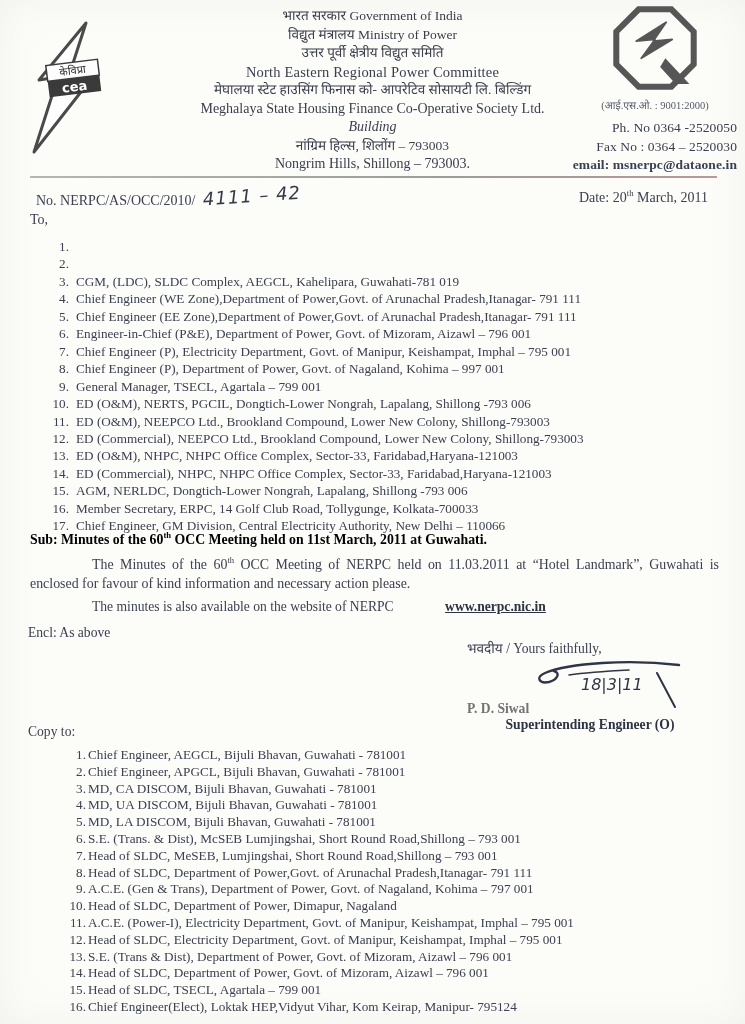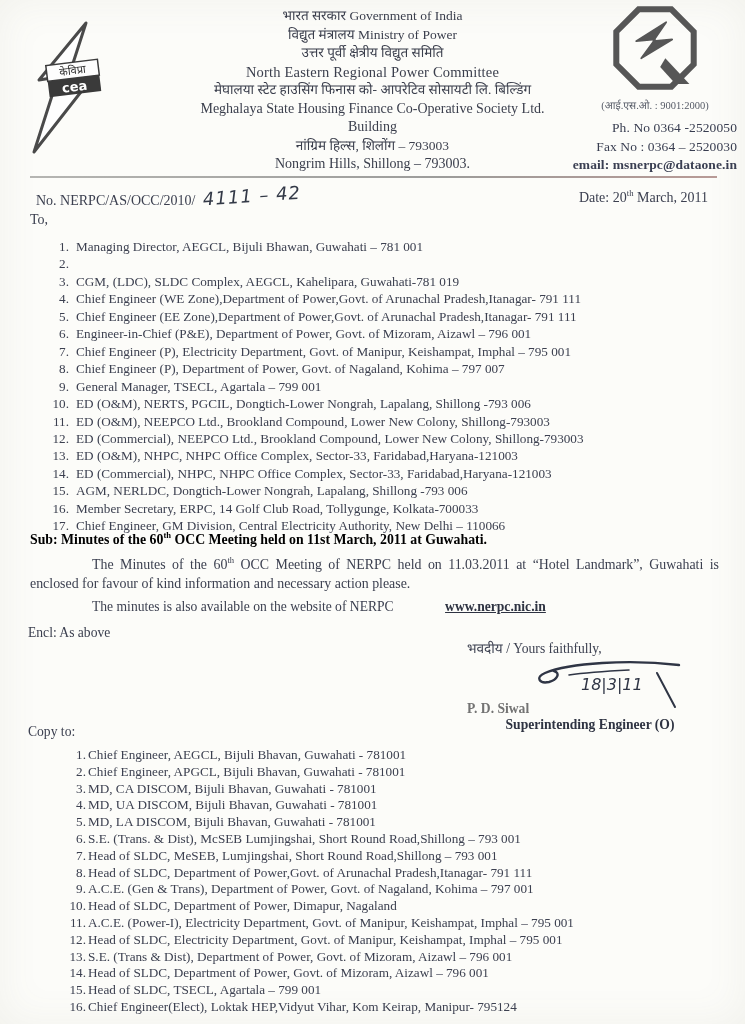--- a/index.html
+++ b/index.html
@@ -13,21 +13,21 @@
   }
 
   
   .header-center{
     position:absolute; top:7px; left:50%; transform:translateX(-50%);
     width:500px; text-align:center; line-height:18.5px; font-size:13.5px;
     color:#3a3e4c;
   }
   .header-center .l-en{ font-size:14px; }
   .header-center .l-org{ font-size:14.5px; letter-spacing:0.2px; }
-  .header-center .l-it{ }
+  .header-center .l-it{ font-style:italic; }
 
   .logo-left{ position:absolute; left:24px; top:20px; width:104px; height:136px; }
   .right-block{ position:absolute; top:4px; right:6px; width:168px; text-align:center; }
   .right-block .qlogo{ width:86px; height:88px; }
   .iso-label{ font-size:10.5px; color:#555a66; margin-top:2px; white-space:nowrap; }
   .contact{ text-align:right; font-size:13.5px; line-height:18.5px; margin-top:7px;
             color:#3a3f52; padding-right:2px; font-weight:bold; letter-spacing:0.1px;}
   .contact .c-line{ font-weight:normal; color:#383d50; }
 
   .rule{ position:absolute; top:176px; left:30px; width:687px; height:2px;
@@ -127,21 +127,20 @@
     <div>
       <span>Date: 20</span><sup>th</sup><span> March, 2011</span>
     </div>
   </div>
 
   <div class="to-label">To,</div>
 
   <div class="to-list">
     <div class="row">
         <span class="num">1.</span>
-        <span class="txt">Managing Director, AEGCL, Bijuli Bhawan, Guwahati – 781 001</span>
       </div>
     <div class="row">
         <span class="num">2.</span>
       </div>
     <div class="row">
         <span class="num">3.</span>
         <span class="txt">CGM, (LDC), SLDC Complex, AEGCL, Kahelipara, Guwahati-781 019</span>
       </div>
     <div class="row">
         <span class="num">4.</span>
@@ -154,21 +153,21 @@
     <div class="row">
         <span class="num">6.</span>
         <span class="txt">Engineer-in-Chief (P&amp;E), Department of Power, Govt. of Mizoram, Aizawl – 796 001</span>
       </div>
     <div class="row">
         <span class="num">7.</span>
         <span class="txt">Chief Engineer (P), Electricity Department, Govt. of Manipur, Keishampat, Imphal – 795 001</span>
       </div>
     <div class="row">
         <span class="num">8.</span>
-        <span class="txt">Chief Engineer (P), Department of Power, Govt. of Nagaland, Kohima – 797 007</span>
+        <span class="txt">Chief Engineer (P), Department of Power, Govt. of Nagaland, Kohima – 997 001</span>
       </div>
     <div class="row">
         <span class="num">9.</span>
         <span class="txt">General Manager, TSECL, Agartala – 799 001</span>
       </div>
     <div class="row">
         <span class="num">10.</span>
         <span class="txt">ED (O&amp;M), NERTS, PGCIL, Dongtich-Lower Nongrah, Lapalang, Shillong -793 006</span>
       </div>
     <div class="row">

